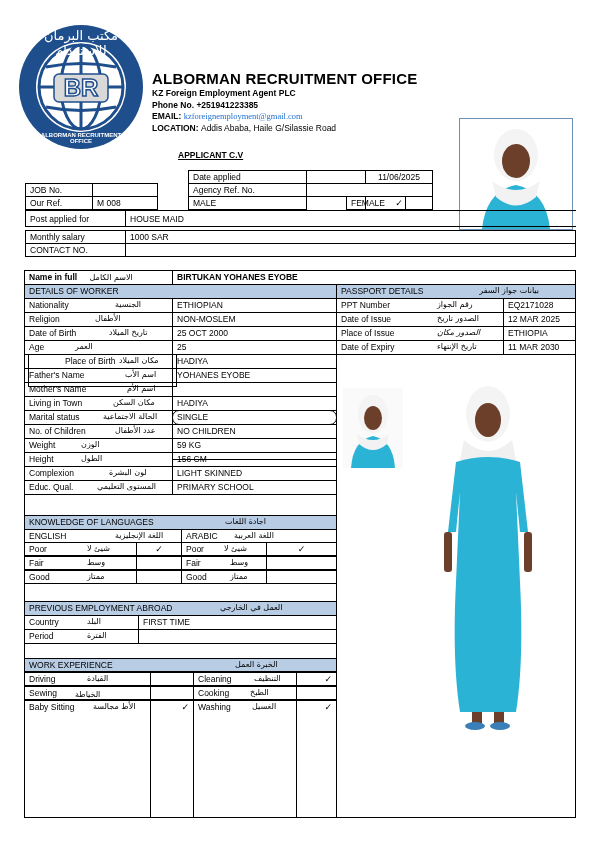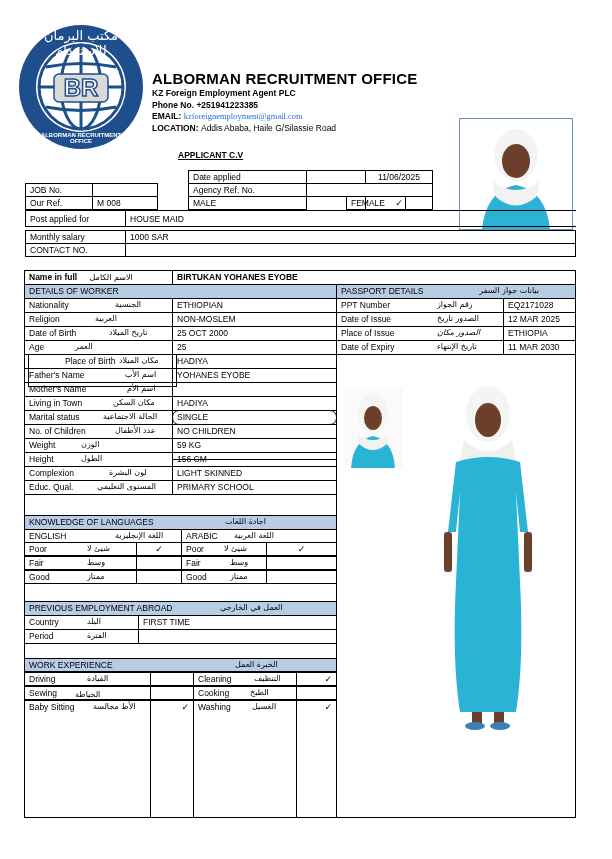--- a/index.html
+++ b/index.html
@@ -94,21 +94,21 @@
 <div class="cell hdr" style="left:336px;top:284px;width:240px;height:15px;">
   <span>PASSPORT DETAILS</span>
   <span class="ar abs" style="right:36px;top:2px;">بيانات جواز السفر</span>
 </div>
 
 <div id="worker-rows">
 
   <div class="cell" style="left:24px;top:298px;width:149px;height:15px;"><span>Nationality</span><span class="ar abs" style="left:90px;top:2px;">الجنسية</span></div>
   <div class="cell" style="left:172px;top:298px;width:165px;height:15px;">ETHIOPIAN</div>
 
-  <div class="cell" style="left:24px;top:312px;width:149px;height:15px;"><span>Religion</span><span class="ar abs" style="left:70px;top:2px;">العربية</span></div>
+  <div class="cell" style="left:24px;top:312px;width:149px;height:15px;"><span>Religion</span><span class="ar abs" style="left:70px;top:2px;">الأطفال</span></div>
   <div class="cell" style="left:172px;top:312px;width:165px;height:15px;">NON-MOSLEM</div>
 
   <div class="cell" style="left:24px;top:326px;width:149px;height:15px;"><span>Date of Birth</span><span class="ar abs" style="left:84px;top:2px;">تاريخ الميلاد</span></div>
   <div class="cell" style="left:172px;top:326px;width:165px;height:15px;">25 OCT 2000</div>
 
   <div class="cell" style="left:24px;top:340px;width:149px;height:15px;"><span>Age</span><span class="ar abs" style="left:50px;top:2px;">العمر</span></div>
   <div class="cell" style="left:172px;top:340px;width:165px;height:15px;">25</div>
 
   <div class="cell" style="left:28px;top:354px;width:149px;height:33px;padding-left:36px;"><span>Place of Birth</span><span class="ar abs" style="left:90px;top:2px;">مكان الميلاد</span></div>
   <div class="cell" style="left:172px;top:354px;width:165px;height:15px;">HADIYA</div>

